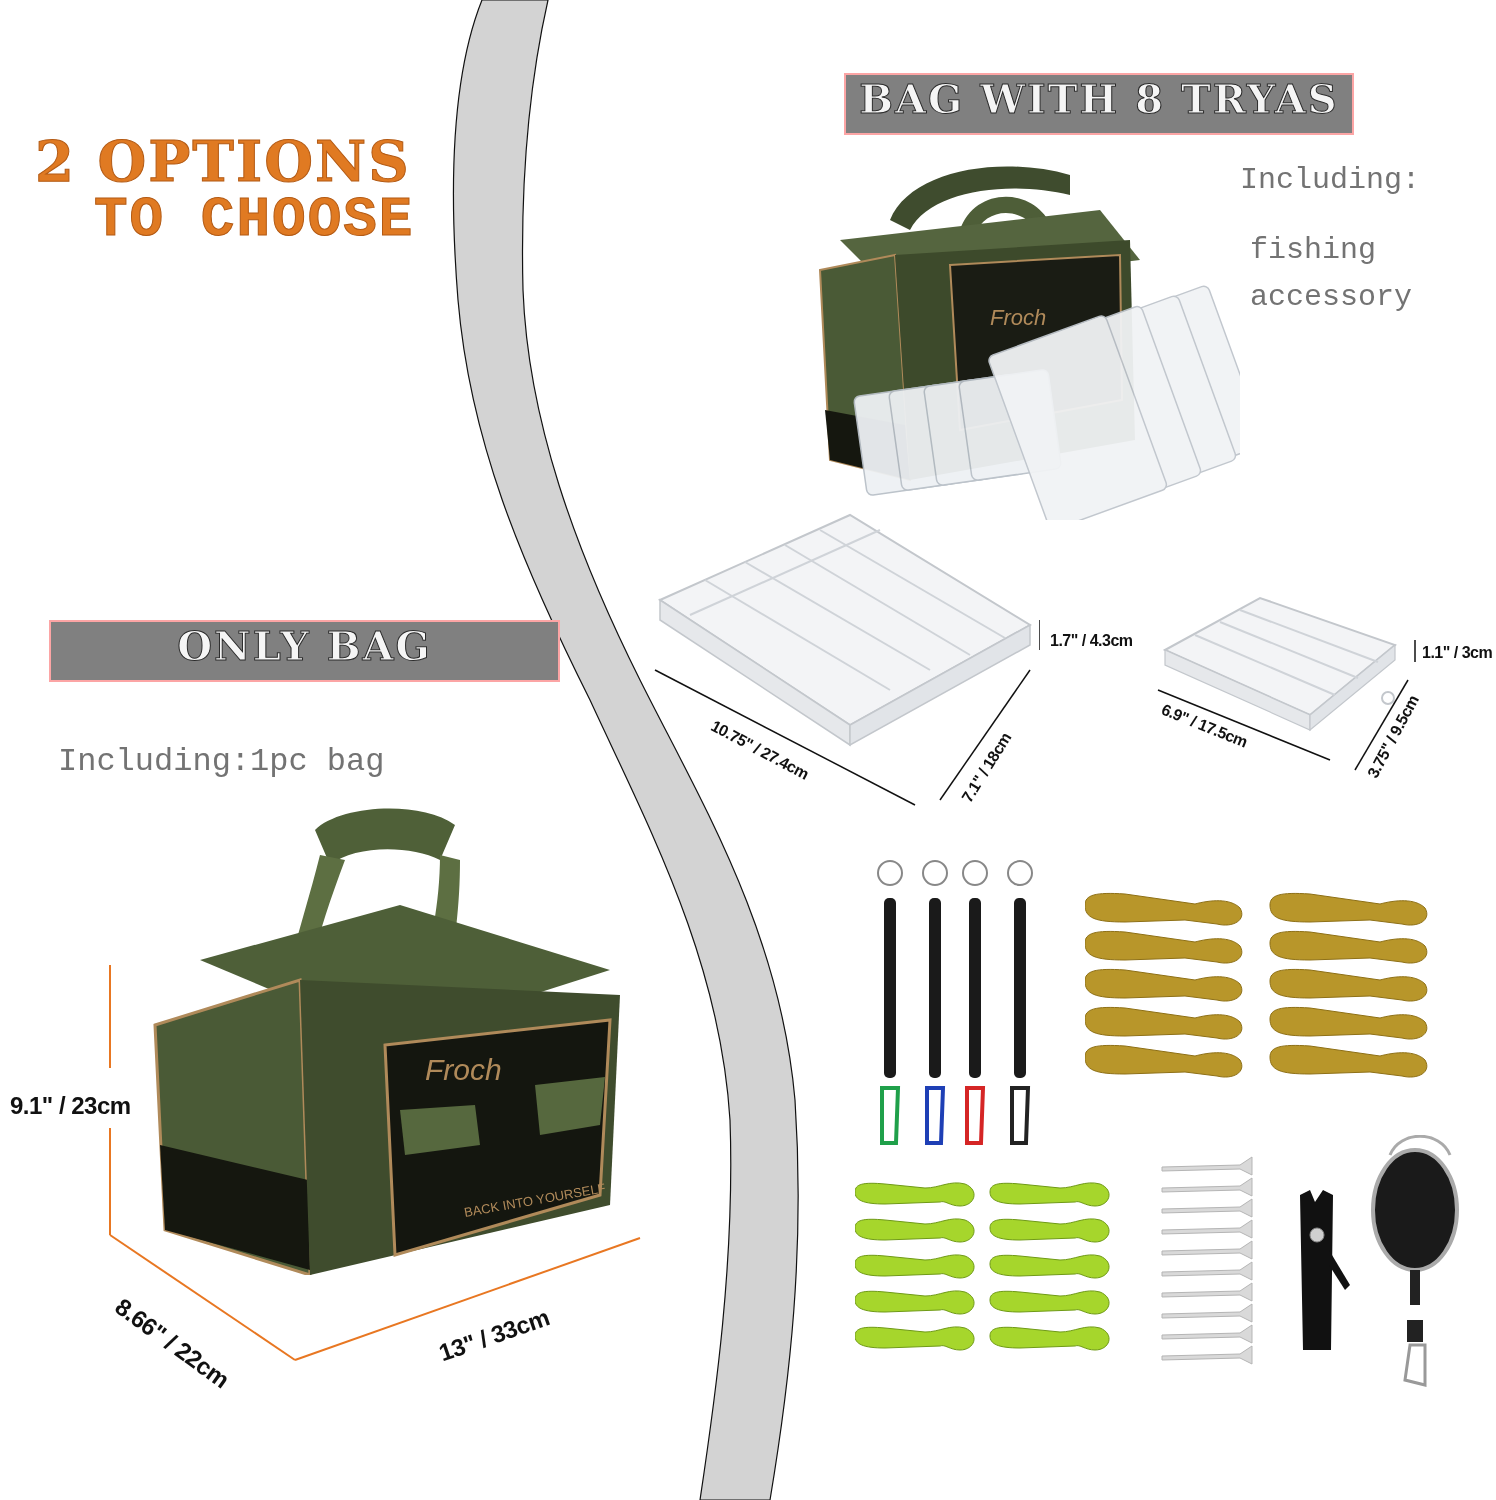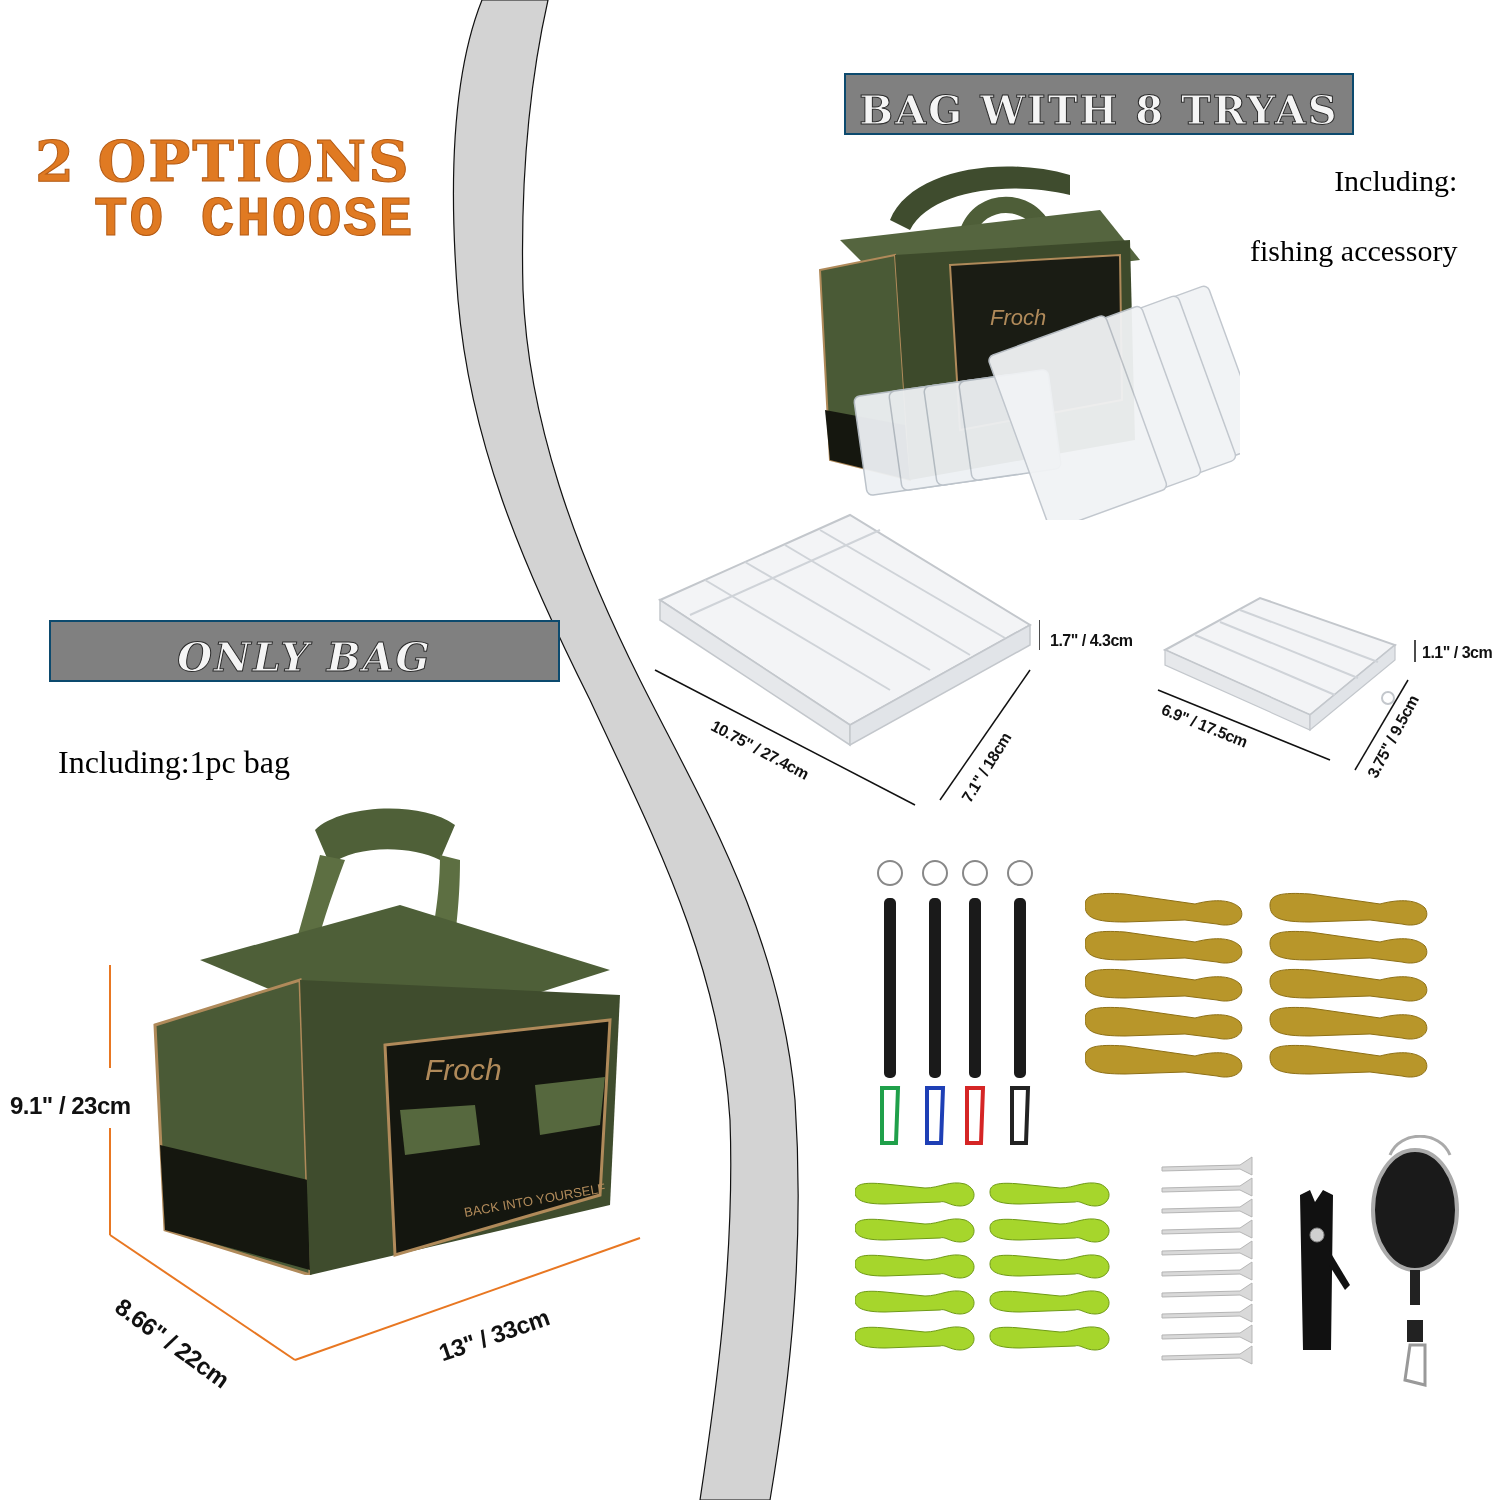--- a/index.html
+++ b/index.html
@@ -1,22 +1,22 @@
 <!DOCTYPE html>
 <html><head>
 <meta charset="utf-8">
 <style>
   html, body { margin:0; padding:0; }
   body { width:1496px; height:1500px; position:relative; background:#ffffff; overflow:hidden; font-family:"DejaVu Serif", serif; }
   .abs { position:absolute; }
   #bg-curve { position:absolute; left:0; top:0; width:1496px; height:1500px; }
   .headline { position:absolute; color:#e07a22; font-family:"DejaVu Serif", serif; font-weight:900; letter-spacing:2px; -webkit-text-stroke:1px #b35a14; }
-  .banner { position:absolute; background:#808080; border:2px solid #0c4a6e; display:flex; align-items:flex-end; justify-content:center; box-sizing:border-box; }
+  .banner { position:absolute; background:#808080; border:2px solid #fca5a5; display:flex; align-items:flex-start; justify-content:center; box-sizing:border-box; }
   .banner span { color:#f5f5f5; font-family:"DejaVu Serif", serif; font-weight:900; font-size:40px; letter-spacing:2px; -webkit-text-stroke:1px #2b2b2b; }
-  .incl { position:absolute; font-family:Liberation Serif, serif; color:#000000; font-size:30px; line-height:47px;text-align:right; }
+  .incl { position:absolute; font-family:Liberation Mono, monospace; color:#737373; font-size:30px; line-height:47px; }
   .dim { position:absolute; font-family:"Liberation Sans", sans-serif; font-weight:bold; color:#111; white-space:nowrap; transform-origin:left center; letter-spacing:-0.5px; }
   svg text { font-family:"Liberation Sans", sans-serif; }
 </style>
 </head>
 <body>
 
 <svg id="bg-curve" viewBox="0 0 1496 1500">
   <path d="M482,0 C450,80 450,200 458,300 C470,440 520,560 590,700 C650,830 720,960 730,1120 C735,1260 715,1400 700,1500 L770,1500 C790,1380 805,1250 795,1100 C780,930 700,800 640,680 C575,550 528,420 523,290 C520,170 530,80 548,0 Z" fill="#d3d3d3" stroke="#111" stroke-width="1.2"></path>
 </svg>
 
@@ -179,21 +179,21 @@
 </svg>
 
 <svg class="abs" style="left:1370px; top:1135px;" width="100" height="255" viewBox="0 0 100 255">
   <ellipse cx="45" cy="75" rx="42" ry="60" fill="#1a1a1a" stroke="#aaa" stroke-width="4"></ellipse>
   <path d="M20,20 C30,-5 70,-5 80,20" fill="none" stroke="#aaa" stroke-width="3"></path>
   <rect x="40" y="135" width="10" height="35" fill="#222"></rect>
   <rect x="37" y="185" width="16" height="22" fill="#222"></rect>
   <path d="M40,210 L35,245 L55,250 L55,210 Z" fill="none" stroke="#999" stroke-width="3"></path>
 </svg>
 
-<div class="banner" style="left:49px; top:620px; width:511px; height:62px;font-style:italic;">
+<div class="banner" style="left:49px; top:620px; width:511px; height:62px;">
   <span>ONLY BAG</span>
 </div>
 <div class="incl" style="left:58px; top:742px; font-size:32px; line-height:40px;">Including:1pc bag</div>
 
 <svg class="abs" style="left:140px; top:805px;" width="500" height="470" viewBox="0 0 500 470">
 
   <path d="M175,25 C200,0 280,-5 315,20 L300,55 C270,40 215,40 190,60 Z" fill="#4f6038"></path>
   <path d="M180,50 C170,90 160,120 150,160 L170,165 C180,125 190,95 205,55 Z" fill="#5d6f42"></path>
   <path d="M300,50 C300,100 290,140 280,190 L305,195 C315,140 320,100 320,55 Z" fill="#5d6f42"></path>
 

